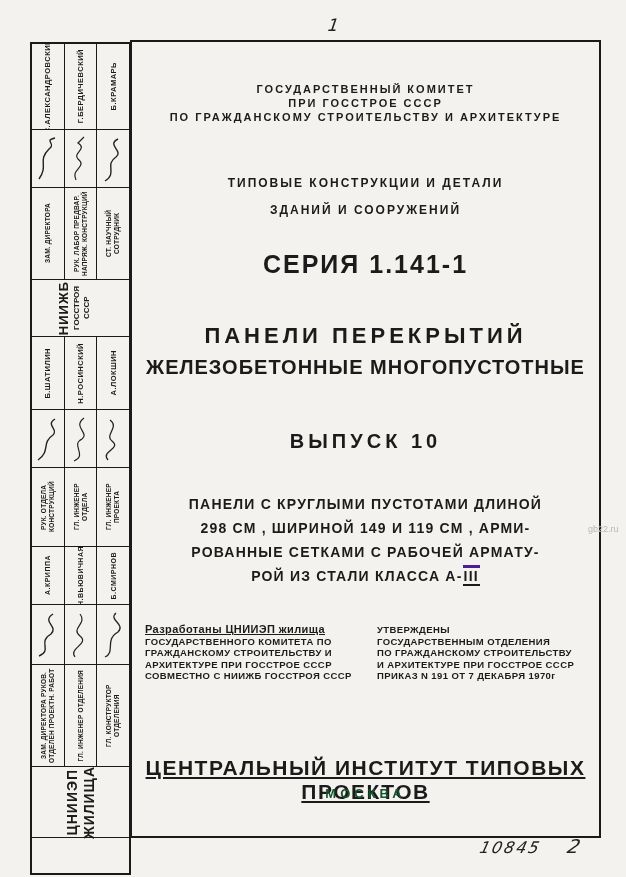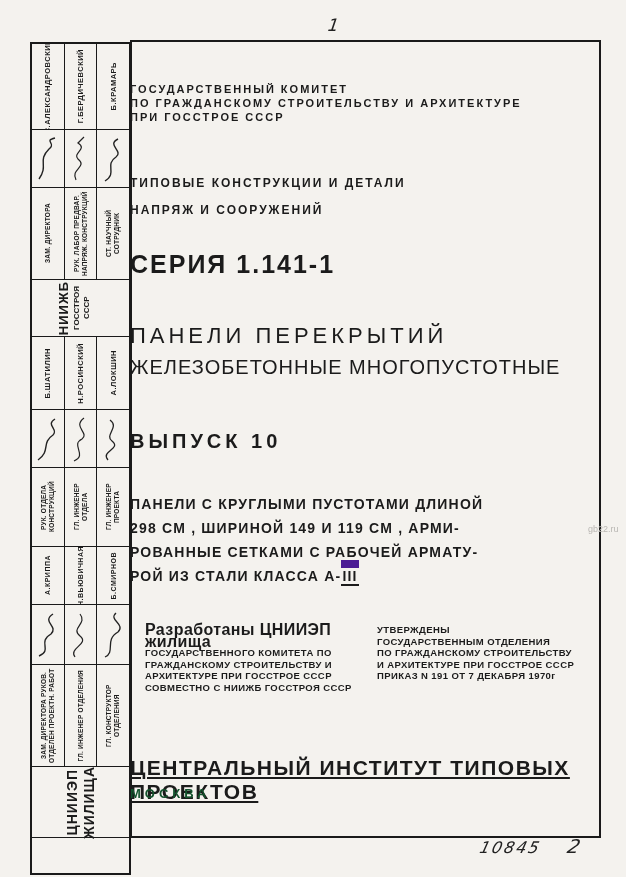--- a/index.html
+++ b/index.html
@@ -1,34 +1,34 @@
 <!DOCTYPE html>
 <html><head>
 <meta charset="utf-8">
 <style>
   * { margin:0; padding:0; box-sizing:border-box; }
   body { background:#dddbd6; font-family:"Liberation Sans", sans-serif; }
   .page { position:relative; width:626px; height:877px; background:#f4f2ee; overflow:hidden; color:#1b1b1b; }
   .frame { position:absolute; left:130px; top:40px; width:471px; height:798px; border:2px solid #1a1a1a; }
 
   
-  .abs { position:absolute; left:130px; width:471px; }
+  .abs { position:absolute; left:130px; width:471px; text-align:center; }
   .hdr { top:82px; font-size:11px; font-weight:bold; letter-spacing:2px; line-height:14px; }
   .title { top:170px; font-size:12px; font-weight:bold; letter-spacing:2px; line-height:27px; }
   .series { top:250px; font-size:25px; font-weight:bold; letter-spacing:2px; }
-  .subject { top:318px; font-weight:normal; }
+  .subject { top:318px; font-weight:bold; }
   .subject .s1 { font-size:22px; letter-spacing:4px; line-height:36px; }
   .subject .s2 { font-size:20px; letter-spacing:1px; line-height:26px; }
   .issue { top:430px; font-size:20px; font-weight:bold; letter-spacing:4px; }
   .desc { top:492px; font-size:14px; font-weight:bold; letter-spacing:1.2px; line-height:24px; }
-  .steel-class { border-top:8px solid #4c1d95; border-bottom:2px solid #1b1b1b; padding:0 1px; }
+  .steel-class { border-top:3px solid #4c1d95; border-bottom:2px solid #1b1b1b; padding:0 1px; }
   .cols { position:absolute; top:624px; left:145px; width:456px; display:flex; text-align:left;
           font-size:9.5px; font-weight:bold; line-height:11.5px; letter-spacing:.4px; }
   .col-dev { width:232px; }
-  .col-dev .first { font-size:16px; }
+  .col-dev .first { font-size:11px;text-decoration:underline; }
   .col-appr { width:224px; }
   .footer1 { top:756px; font-size:21px; font-weight:bold; letter-spacing:1.5px;text-decoration:underline; }
   .footer2 { top:786px; font-size:13px; letter-spacing:4px; font-weight:bold; color:#14532d; }
 
   
   .hand { font-family:"DejaVu Sans", sans-serif; font-style:italic; color:#222; }
   .pg1 { position:absolute; left:328px; top:15px; font-size:17px; transform:skewX(-8deg); }
   .docnum { position:absolute; left:480px; top:838px; font-size:16px; letter-spacing:2px; transform:skewX(-14deg); }
   .sheetnum { position:absolute; left:568px; top:835px; font-size:19px; transform:skewX(-14deg); }
   .watermark { position:absolute; left:588px; top:524px; font-size:9px; color:#b9b7b3; font-style:normal;
@@ -54,27 +54,27 @@
 <body>
 
 <div class="page">
 
   <div class="hand pg1">1</div>
 
   <div class="frame"></div>
 
   <div class="abs hdr">
     <div>ГОСУДАРСТВЕННЫЙ  КОМИТЕТ</div>
+    <div>ПРИ  ГОССТРОЕ  СССР</div>
     <div>ПО ГРАЖДАНСКОМУ СТРОИТЕЛЬСТВУ И АРХИТЕКТУРЕ</div>
-    <div>ПРИ  ГОССТРОЕ  СССР</div>
   </div>
 
   <div class="abs title">
     <div>ТИПОВЫЕ  КОНСТРУКЦИИ  И  ДЕТАЛИ</div>
-    <div>НАПРЯЖ  И СООРУЖЕНИЙ</div>
+    <div>ЗДАНИЙ  И СООРУЖЕНИЙ</div>
   </div>
 
   <div class="abs series">СЕРИЯ 1.141-1</div>
 
   <div class="abs subject">
     <div class="s1">ПАНЕЛИ  ПЕРЕКРЫТИЙ</div>
     <div class="s2">ЖЕЛЕЗОБЕТОННЫЕ  МНОГОПУСТОТНЫЕ</div>
   </div>
 
   <div class="abs issue">ВЫПУСК  10</div>

